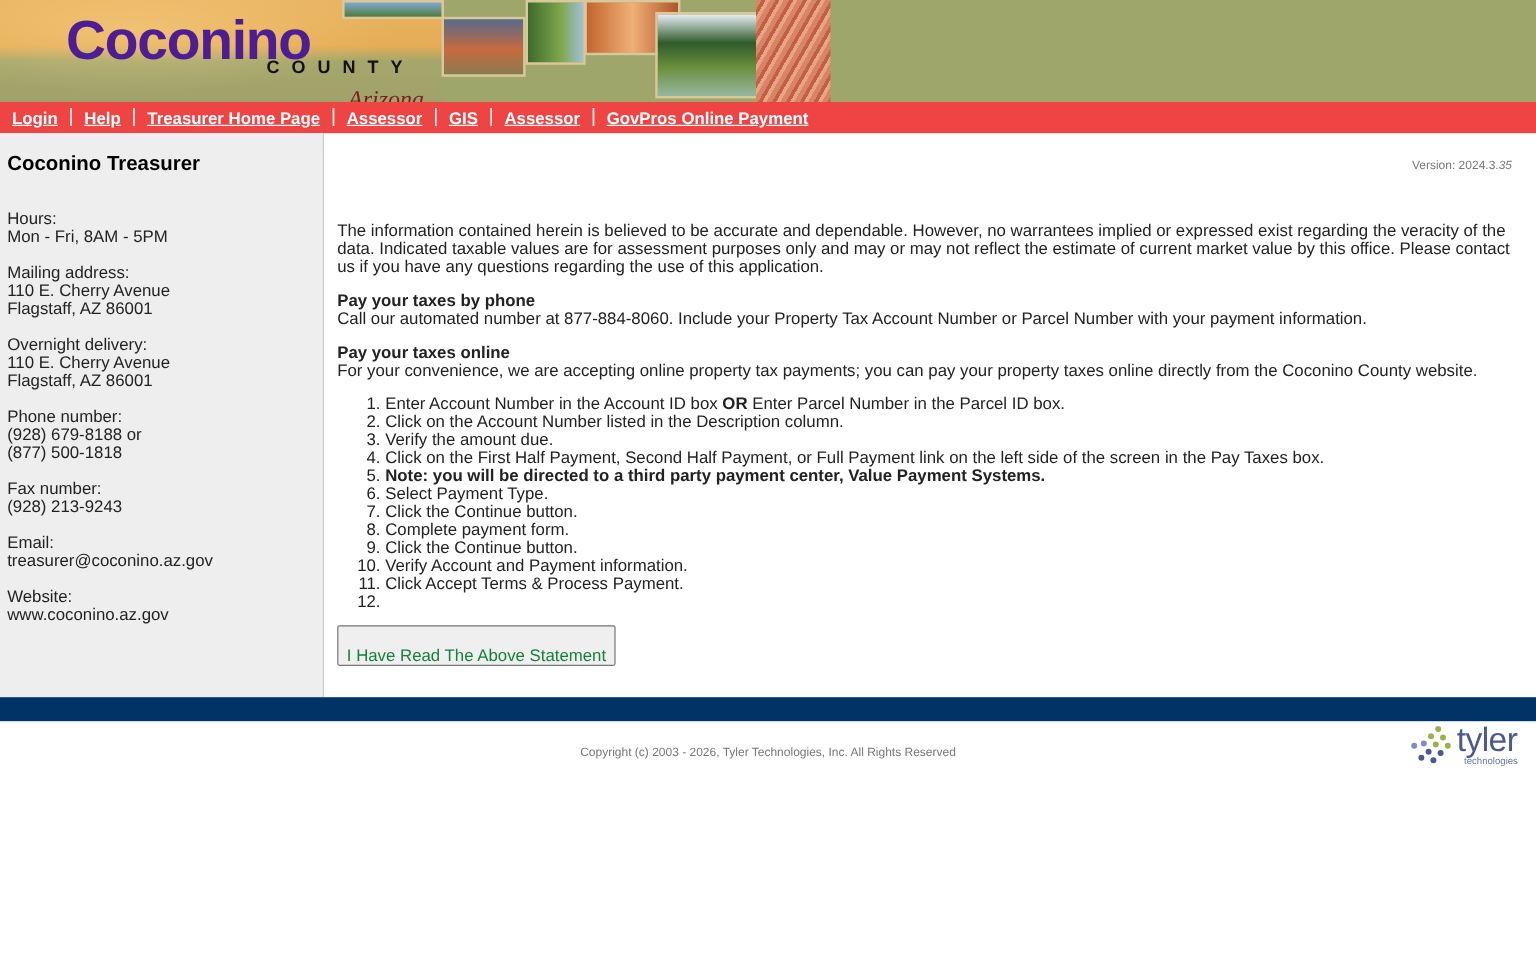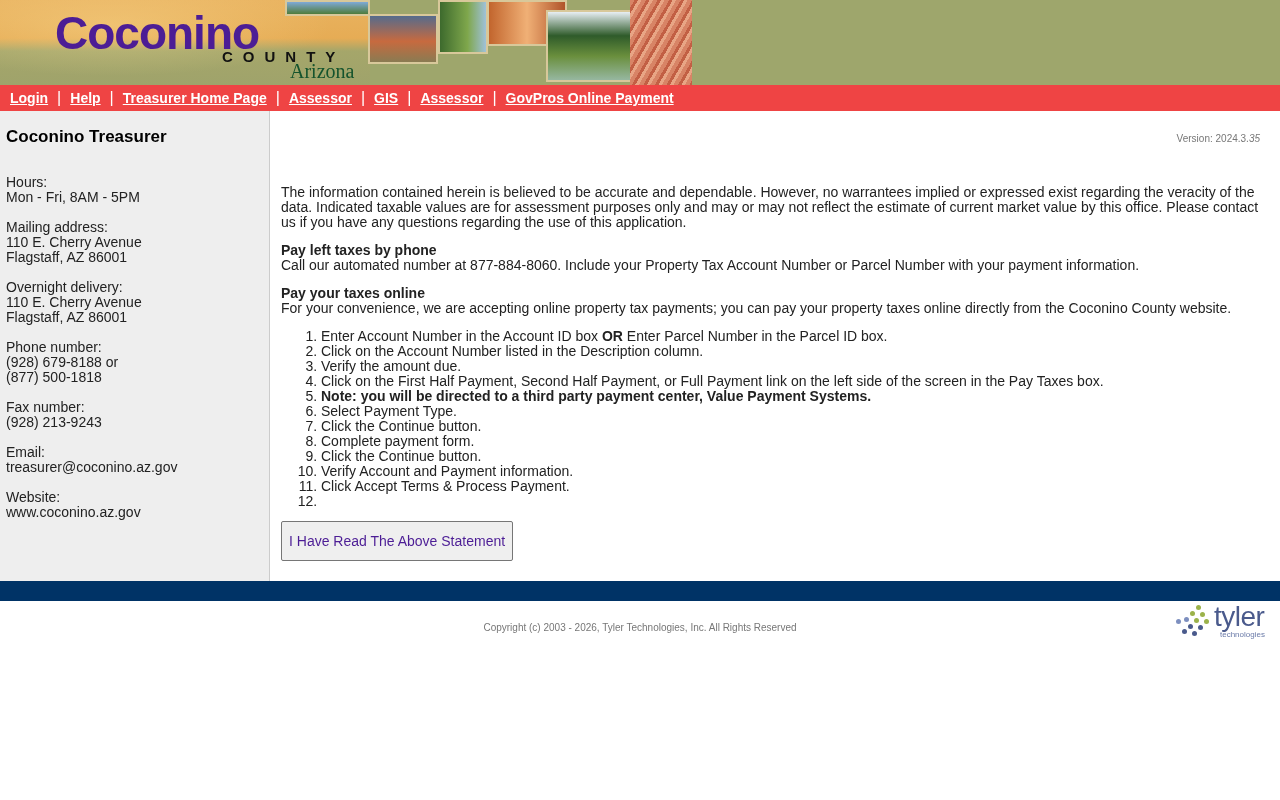--- a/index.html
+++ b/index.html
@@ -3,21 +3,21 @@
 <meta charset="utf-8">
 <style>
   html, body { margin:0; padding:0; }
   body { width:1280px; height:800px; background:#ffffff; font-family:"Liberation Sans", sans-serif; color:#222; position:relative; overflow:hidden; }
   .banner { position:absolute; left:0; top:0; width:1280px; height:85px; background:#9ea66c; overflow:hidden; }
   .banner-left { position:absolute; left:0; top:0; width:370px; height:85px;
     background: linear-gradient(180deg, #e9b360 0%, #e6ac55 45%, #a5a66a 60%, #9fa36b 100%); }
   .banner-left .tex { position:absolute; inset:0; background: radial-gradient(ellipse at 30% 30%, rgba(255,230,160,0.35), transparent 60%); }
   .logo-word { position:absolute; left:55px; top:6px; font-family:"Liberation Sans", sans-serif; font-weight:bold; font-size:46px; color:#4c1d95; letter-spacing:-1px; line-height:54px; }
   .logo-county { position:absolute; left:222px; top:48px; font-weight:bold; font-size:15px; letter-spacing:10px; color:#111; }
-  .logo-az { position:absolute; left:290px; top:60px; font-family:"Liberation Serif", serif; font-size:20px; color:#14532d; }
+  .logo-az { position:absolute; left:290px; top:72px; font-family:"Liberation Serif", serif; font-style:italic; font-size:20px; color:#7f1d1d; }
   .photo { position:absolute; border:2px solid #d8c89a; box-sizing:border-box; }
   .p1 { left:285px; top:0; width:85px; height:16px; background:linear-gradient(#7fa9d6,#4f7c3b); }
   .p2 { left:368px; top:14px; width:70px; height:50px; background:linear-gradient(#556b8c 0%, #c76a3f 55%, #8a7b52 100%); }
   .p3 { left:438px; top:0; width:50px; height:54px; background:linear-gradient(90deg,#3d6a2d,#7fa74c 60%,#9fc1d9); }
   .p4 { left:487px; top:0; width:80px; height:46px; background:linear-gradient(90deg,#c2652d,#f0b076 50%,#b0542a); }
   .p5 { left:546px; top:10px; width:86px; height:72px; background:linear-gradient(#e7eef3 0%, #2f5b2a 35%, #6a8f3d 65%, #96b7a0 100%); }
   .p6 { left:630px; top:0; width:62px; height:85px; border:none; background:repeating-linear-gradient(120deg,#d88466 0 4px,#c25f44 4px 7px,#e8a585 7px 10px); }
   .nav { position:absolute; left:0; top:85px; width:1280px; height:26px; background:#ef4444; display:flex; align-items:center; }
   .nav a { color:#ffffff; font-weight:bold; font-size:14px; text-decoration:underline; padding:0 2px; }
   .nav .sep { color:#ffffff; font-size:16px; padding:0 7px; }
@@ -26,21 +26,21 @@
   .sidebar h2 { position:absolute; left:6px; top:16px; margin:0; font-size:17px; font-weight:bold; color:#000; }
   .side-block { position:absolute; left:6px; font-size:14px; line-height:15px; color:#222; }
   .main { position:absolute; left:270px; top:111px; width:1010px; height:470px; }
   .version { position:absolute; right:20px; top:22px; font-size:10px; color:#777; }
   .version i { font-style:italic; }
   .main h1 { position:absolute; left:11px; top:42px; margin:0; font-size:17px; font-weight:bold; color:#000; }
   .para { position:absolute; left:11px; width:985px; font-size:14px; line-height:15px; color:#222; }
   .para b { color:#222; }
   ol.steps { position:absolute; left:11px; top:218px; margin:0; padding-left:40px; font-size:14px; line-height:15px; color:#222; }
   ol.steps li { padding-left:0; }
-  .read-btn { position:absolute; left:11px; top:410px; height:40px; padding:0 7px; font-family:"Liberation Sans", sans-serif; font-size:14px; color:#4c1d95; background:#efefef; border:1px solid #767676; border-radius:2px; }
+  .read-btn { position:absolute; left:11px; top:410px; height:15px; padding:16px 7px; font-family:"Liberation Sans", sans-serif; font-size:14px; color:#15803d; background:#efefef; border:1px solid #767676; border-radius:2px; }
   .footer-bar { position:absolute; left:0; top:581px; width:1280px; height:20px; background:#003366; }
   .copyright { position:absolute; left:0; top:622px; width:1280px; text-align:center; font-size:10px; color:#777; }
   .tyler { position:absolute; left:1174px; top:603px; width:106px; height:36px; }
   .tyler .word { position:absolute; left:40px; top:-2px; font-size:28px; color:#4a5a8c; letter-spacing:-0.5px; }
   .tyler .sub { position:absolute; left:46px; top:27px; font-size:8px; color:#6a7aa8; }
   .dot { position:absolute; width:5px; height:5px; border-radius:50%; }
 </style>
 </head>
 <body>
 
@@ -107,21 +107,21 @@
   <div class="side-block" style="top:379px">
     <div>Website:</div>
     <div>www.coconino.az.gov</div>
   </div>
 </div>
 
 <div class="main">
   <div class="version"><span>Version: 2024.3.</span><i>35</i></div>
   <div class="para" style="top:74px">The information contained herein is believed to be accurate and dependable. However, no warrantees implied or expressed exist regarding the veracity of the data. Indicated taxable values are for assessment purposes only and may or may not reflect the estimate of current market value by this office. Please contact us if you have any questions regarding the use of this application.</div>
   <div class="para" style="top:132px">
-    <b>Pay left taxes by phone</b><br>
+    <b>Pay your taxes by phone</b><br>
     <span>Call our automated number at 877-884-8060. Include your Property Tax Account Number or Parcel Number with your payment information.</span>
   </div>
   <div class="para" style="top:175px">
     <b>Pay your taxes online</b><br>
     <span>For your convenience, we are accepting online property tax payments; you can pay your property taxes online directly from the Coconino County website.</span>
   </div>
   <ol class="steps">
     <li><span>Enter Account Number in the Account ID box </span><b>OR</b><span> Enter Parcel Number in the Parcel ID box.</span></li>
     <li>Click on the Account Number listed in the Description column.</li>
     <li>Verify the amount due.</li>

